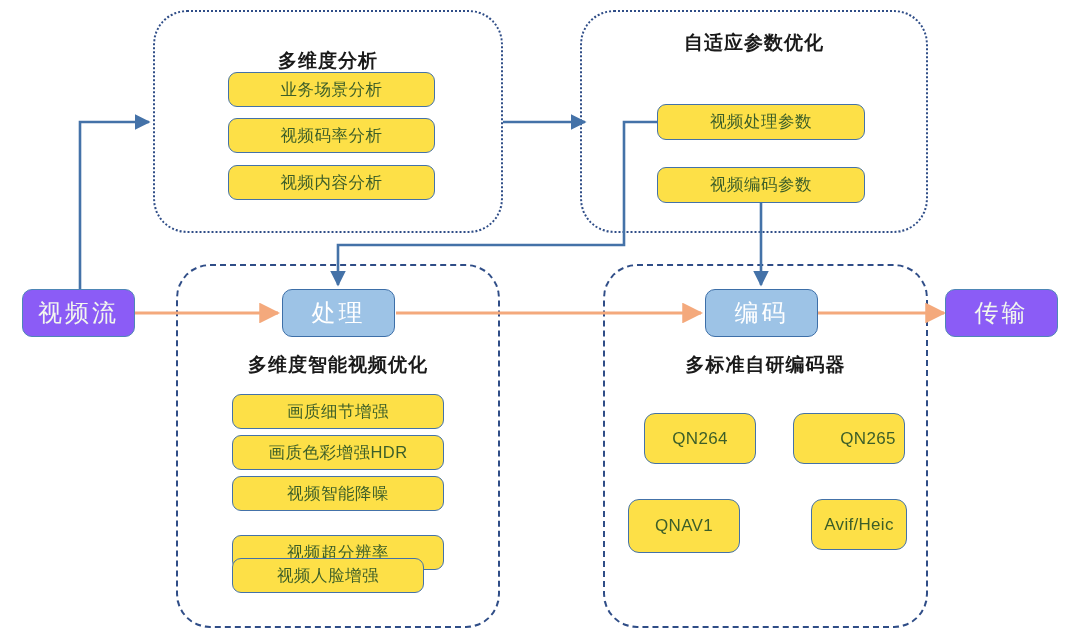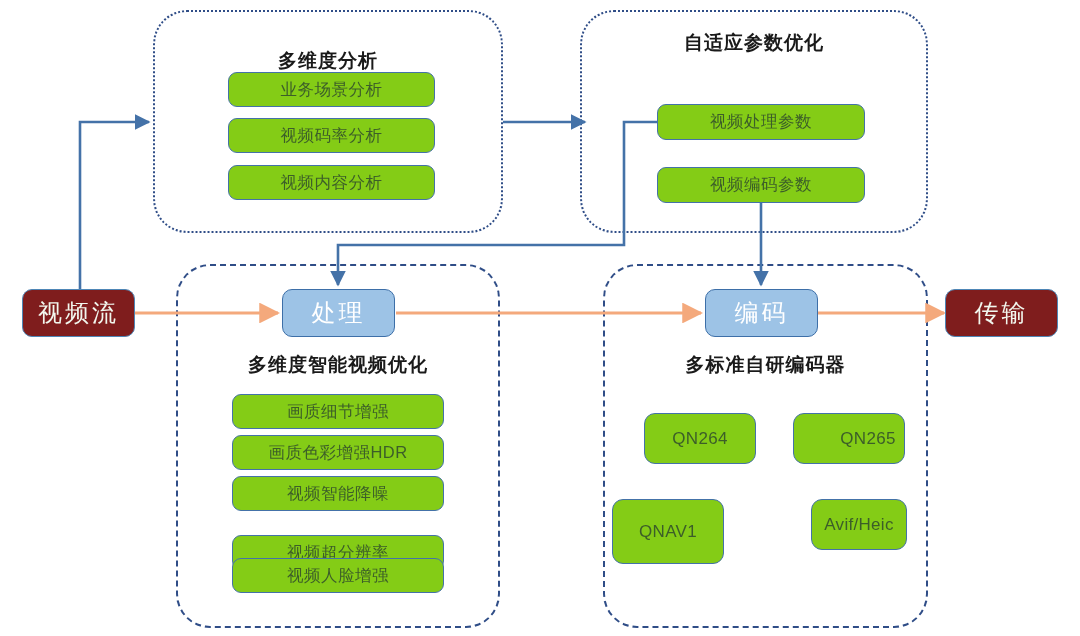--- a/index.html
+++ b/index.html
@@ -43,21 +43,21 @@
     letter-spacing: 1px;
     white-space: nowrap;
   }
 
   
   .item-box {
     position: absolute;
     box-sizing: border-box;
     border: 1.6px solid #4472A8;
     border-radius: 9px;
-    background: #84cc16;
+    background: #fde047;
     color: #3C5E29;
     font-size: 16.5px;
     display: flex;
     align-items: center;
     justify-content: center;
     white-space: nowrap;
     letter-spacing: 0.5px;
   }
   .codec-box {
     border-radius: 11px;
@@ -82,21 +82,21 @@
     letter-spacing: 3px;
     z-index: 6;
   }
 
   
   .term-box {
     position: absolute;
     box-sizing: border-box;
     border: 1.8px solid #4E86B6;
     border-radius: 10px;
-    background: #7f1d1d;
+    background: #8b5cf6;
     color: #F2F7EE;
     font-size: 24px;
     display: flex;
     align-items: center;
     justify-content: center;
     white-space: nowrap;
     letter-spacing: 3px;
     z-index: 6;
   }
 
@@ -165,29 +165,29 @@
   <div class="item-box" style="left:657px; top:167px; width:208px; height:36px;">视频编码参数</div>
 
   <div class="panel panel-dashed" style="left:176px; top:264px; width:324px; height:364px;">
   </div>
   <div class="panel-title" style="left:176px; top:352px; width:324px;">多维度智能视频优化</div>
 
   <div class="item-box" style="left:232px; top:394px; width:212px; height:35px;">画质细节增强</div>
   <div class="item-box" style="left:232px; top:435px; width:212px; height:35px;">画质色彩增强HDR</div>
   <div class="item-box" style="left:232px; top:476px; width:212px; height:35px;">视频智能降噪</div>
   <div class="item-box" style="left:232px; top:535px; width:212px; height:35px;text-decoration:underline;">视频超分辨率</div>
-  <div class="item-box" style="left:232px; top:558px; width:212px; height:35px;">视频人脸增强</div>
+  <div class="item-box" style="left:232px; top:558px; width:192px; height:35px;">视频人脸增强</div>
 
   <div class="panel panel-dashed" style="left:603px; top:264px; width:325px; height:364px;">
   </div>
   <div class="panel-title" style="left:603px; top:352px; width:325px;">多标准自研编码器</div>
 
   <div class="item-box codec-box" style="left:644px; top:413px; width:112px; height:51px;">QN264</div>
   <div class="item-box codec-box" style="left:793px; top:413px; width:112px; height:51px;padding-left:38px;">QN265</div>
-  <div class="item-box codec-box" style="left:612px; top:499px; width:112px; height:65px;">QNAV1</div>
+  <div class="item-box codec-box" style="left:628px; top:499px; width:112px; height:54px;">QNAV1</div>
   <div class="item-box codec-box" style="left:793px; top:499px; width:96px; height:51px;margin-left:18px;">Avif/Heic</div>
 
   <div class="stage-box" style="left:705px; top:289px; width:113px; height:48px;">编码</div>
   <div class="stage-box" style="left:282px; top:289px; width:113px; height:48px;">处理</div>
 
   <div class="term-box" style="left:22px; top:289px; width:113px; height:48px;">视频流</div>
   <div class="term-box" style="left:945px; top:289px; width:113px; height:48px;">传输</div>
 
 </div>
 

